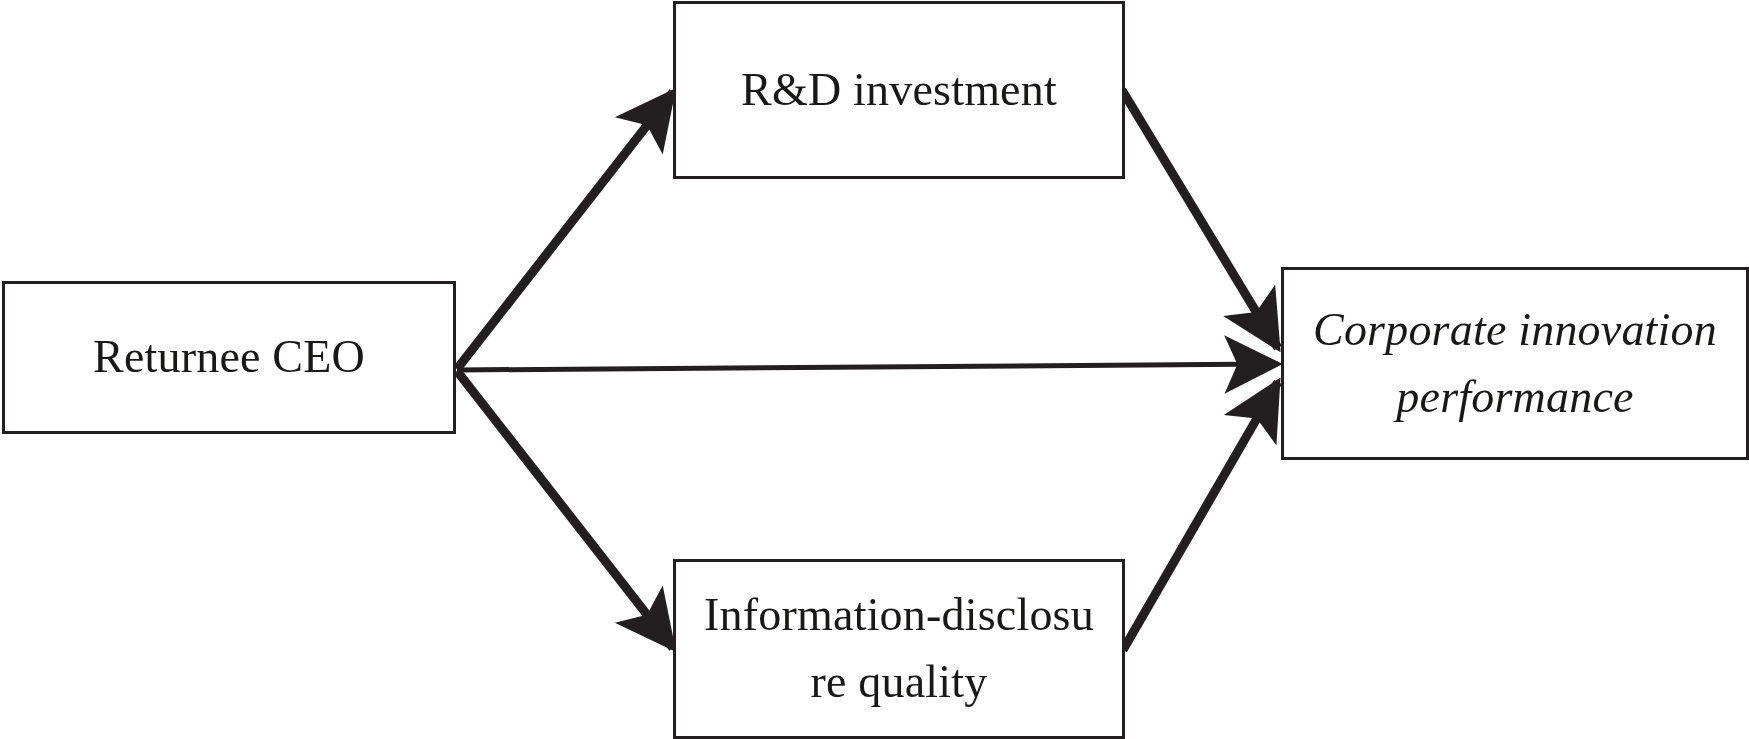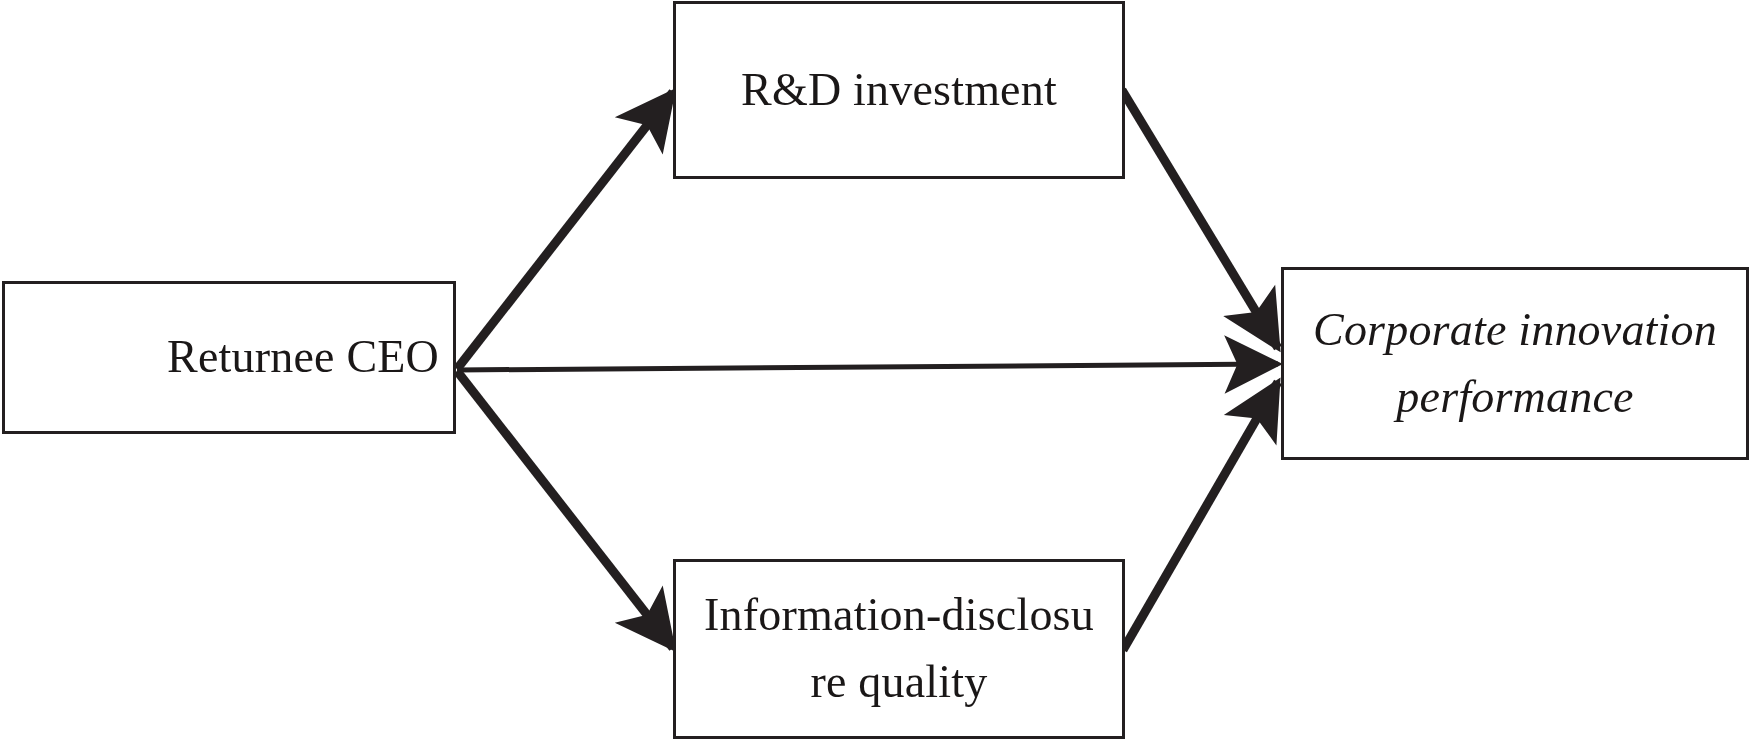--- a/index.html
+++ b/index.html
@@ -40,21 +40,21 @@
     font-family: "Liberation Serif", "DejaVu Serif", serif;
     font-size: 46px;
     line-height: 1.32;
     color: #1a1717;
     letter-spacing: 0.2px;
     padding: 0 14px;
     white-space: pre-line;
   }
   
   #node-returnee-ceo {
-    left: 2px;  top: 281px;  width: 454px;  height: 153px; justify-content: flex-end;
+    left: 2px;  top: 281px;  width: 454px;  height: 153px;
   }
   #node-rd-investment {
     left: 673px; top: 1px;   width: 452px;  height: 178px;
   }
   #node-info-disclosure {
     left: 673px; top: 559px; width: 452px;  height: 180px;
   }
   #node-corporate-performance {
     left: 1281px; top: 267px; width: 468px; height: 193px;
   }

